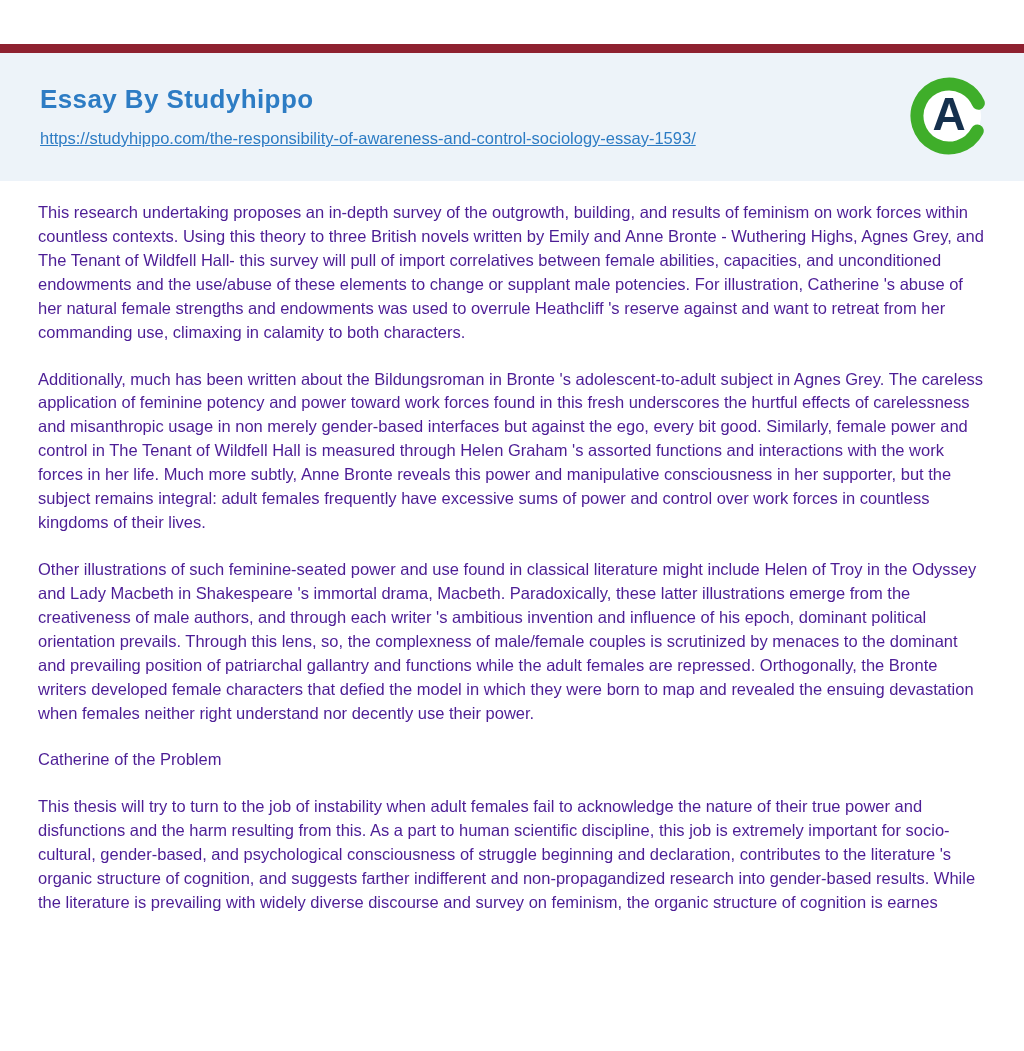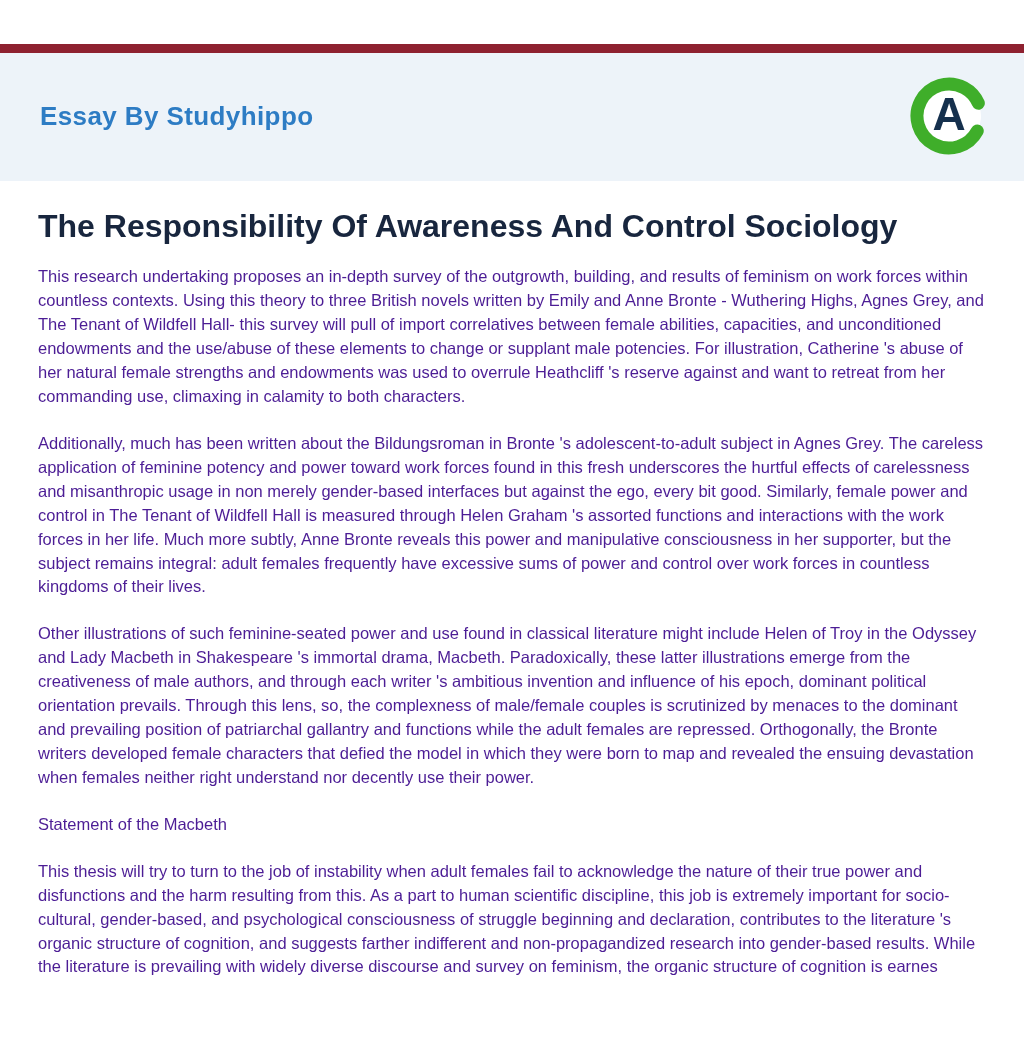--- a/index.html
+++ b/index.html
@@ -89,35 +89,35 @@
 </head>
 <body>
 
 <div class="page">
 
   <div class="top-bar"></div>
 
   <header class="header">
     <div class="header-text">
       <div class="site-title">Essay By Studyhippo</div>
+      <a class="source-url">https://studyhippo.com/the-responsibility-of-awareness-and-control-sociology-essay-1593/</a>
     </div>
     <div class="logo">
       <svg viewBox="0 0 78 78">
         <circle cx="39" cy="39" r="32" fill="#ffffff" stroke="#3fae2a" stroke-width="13" stroke-linecap="round" stroke-dasharray="172 29" transform="rotate(28 39 39)"></circle>
       </svg>
       <span class="logo-letter">A</span>
     </div>
   </header>
 
   <main class="content">
-    <h1 class="article-title">The Responsibility Of Awareness And Control Sociology</h1>
     <div class="paragraphs">
         <p class="body-paragraph">This research undertaking proposes an in-depth survey of the outgrowth, building, and results of feminism on work forces within countless contexts. Using this theory to three British novels written by Emily and Anne Bronte - Wuthering Highs, Agnes Grey, and The Tenant of Wildfell Hall- this survey will pull of import correlatives between female abilities, capacities, and unconditioned endowments and the use/abuse of these elements to change or supplant male potencies. For illustration, Catherine 's abuse of her natural female strengths and endowments was used to overrule Heathcliff 's reserve against and want to retreat from her commanding use, climaxing in calamity to both characters.</p>
         <p class="body-paragraph">Additionally, much has been written about the Bildungsroman in Bronte 's adolescent-to-adult subject in Agnes Grey. The careless application of feminine potency and power toward work forces found in this fresh underscores the hurtful effects of carelessness and misanthropic usage in non merely gender-based interfaces but against the ego, every bit good. Similarly, female power and control in The Tenant of Wildfell Hall is measured through Helen Graham 's assorted functions and interactions with the work forces in her life. Much more subtly, Anne Bronte reveals this power and manipulative consciousness in her supporter, but the subject remains integral: adult females frequently have excessive sums of power and control over work forces in countless kingdoms of their lives.</p>
         <p class="body-paragraph">Other illustrations of such feminine-seated power and use found in classical literature might include Helen of Troy in the Odyssey and Lady Macbeth in Shakespeare 's immortal drama, Macbeth. Paradoxically, these latter illustrations emerge from the creativeness of male authors, and through each writer 's ambitious invention and influence of his epoch, dominant political orientation prevails. Through this lens, so, the complexness of male/female couples is scrutinized by menaces to the dominant and prevailing position of patriarchal gallantry and functions while the adult females are repressed. Orthogonally, the Bronte writers developed female characters that defied the model in which they were born to map and revealed the ensuing devastation when females neither right understand nor decently use their power.</p>
-        <p class="body-paragraph">Statement of the Macbeth</p>
+        <p class="body-paragraph">Catherine of the Problem</p>
         <p class="body-paragraph">This thesis will try to turn to the job of instability when adult females fail to acknowledge the nature of their true power and disfunctions and the harm resulting from this. As a part to human scientific discipline, this job is extremely important for socio-cultural, gender-based, and psychological consciousness of struggle beginning and declaration, contributes to the literature 's organic structure of cognition, and suggests farther indifferent and non-propagandized research into gender-based results. While the literature is prevailing with widely diverse discourse and survey on feminism, the organic structure of cognition is earnes</p>
       </div>
   </main>
 
   <footer class="bottom-bar"></footer>
 
 </div>
 
 </body></html>

